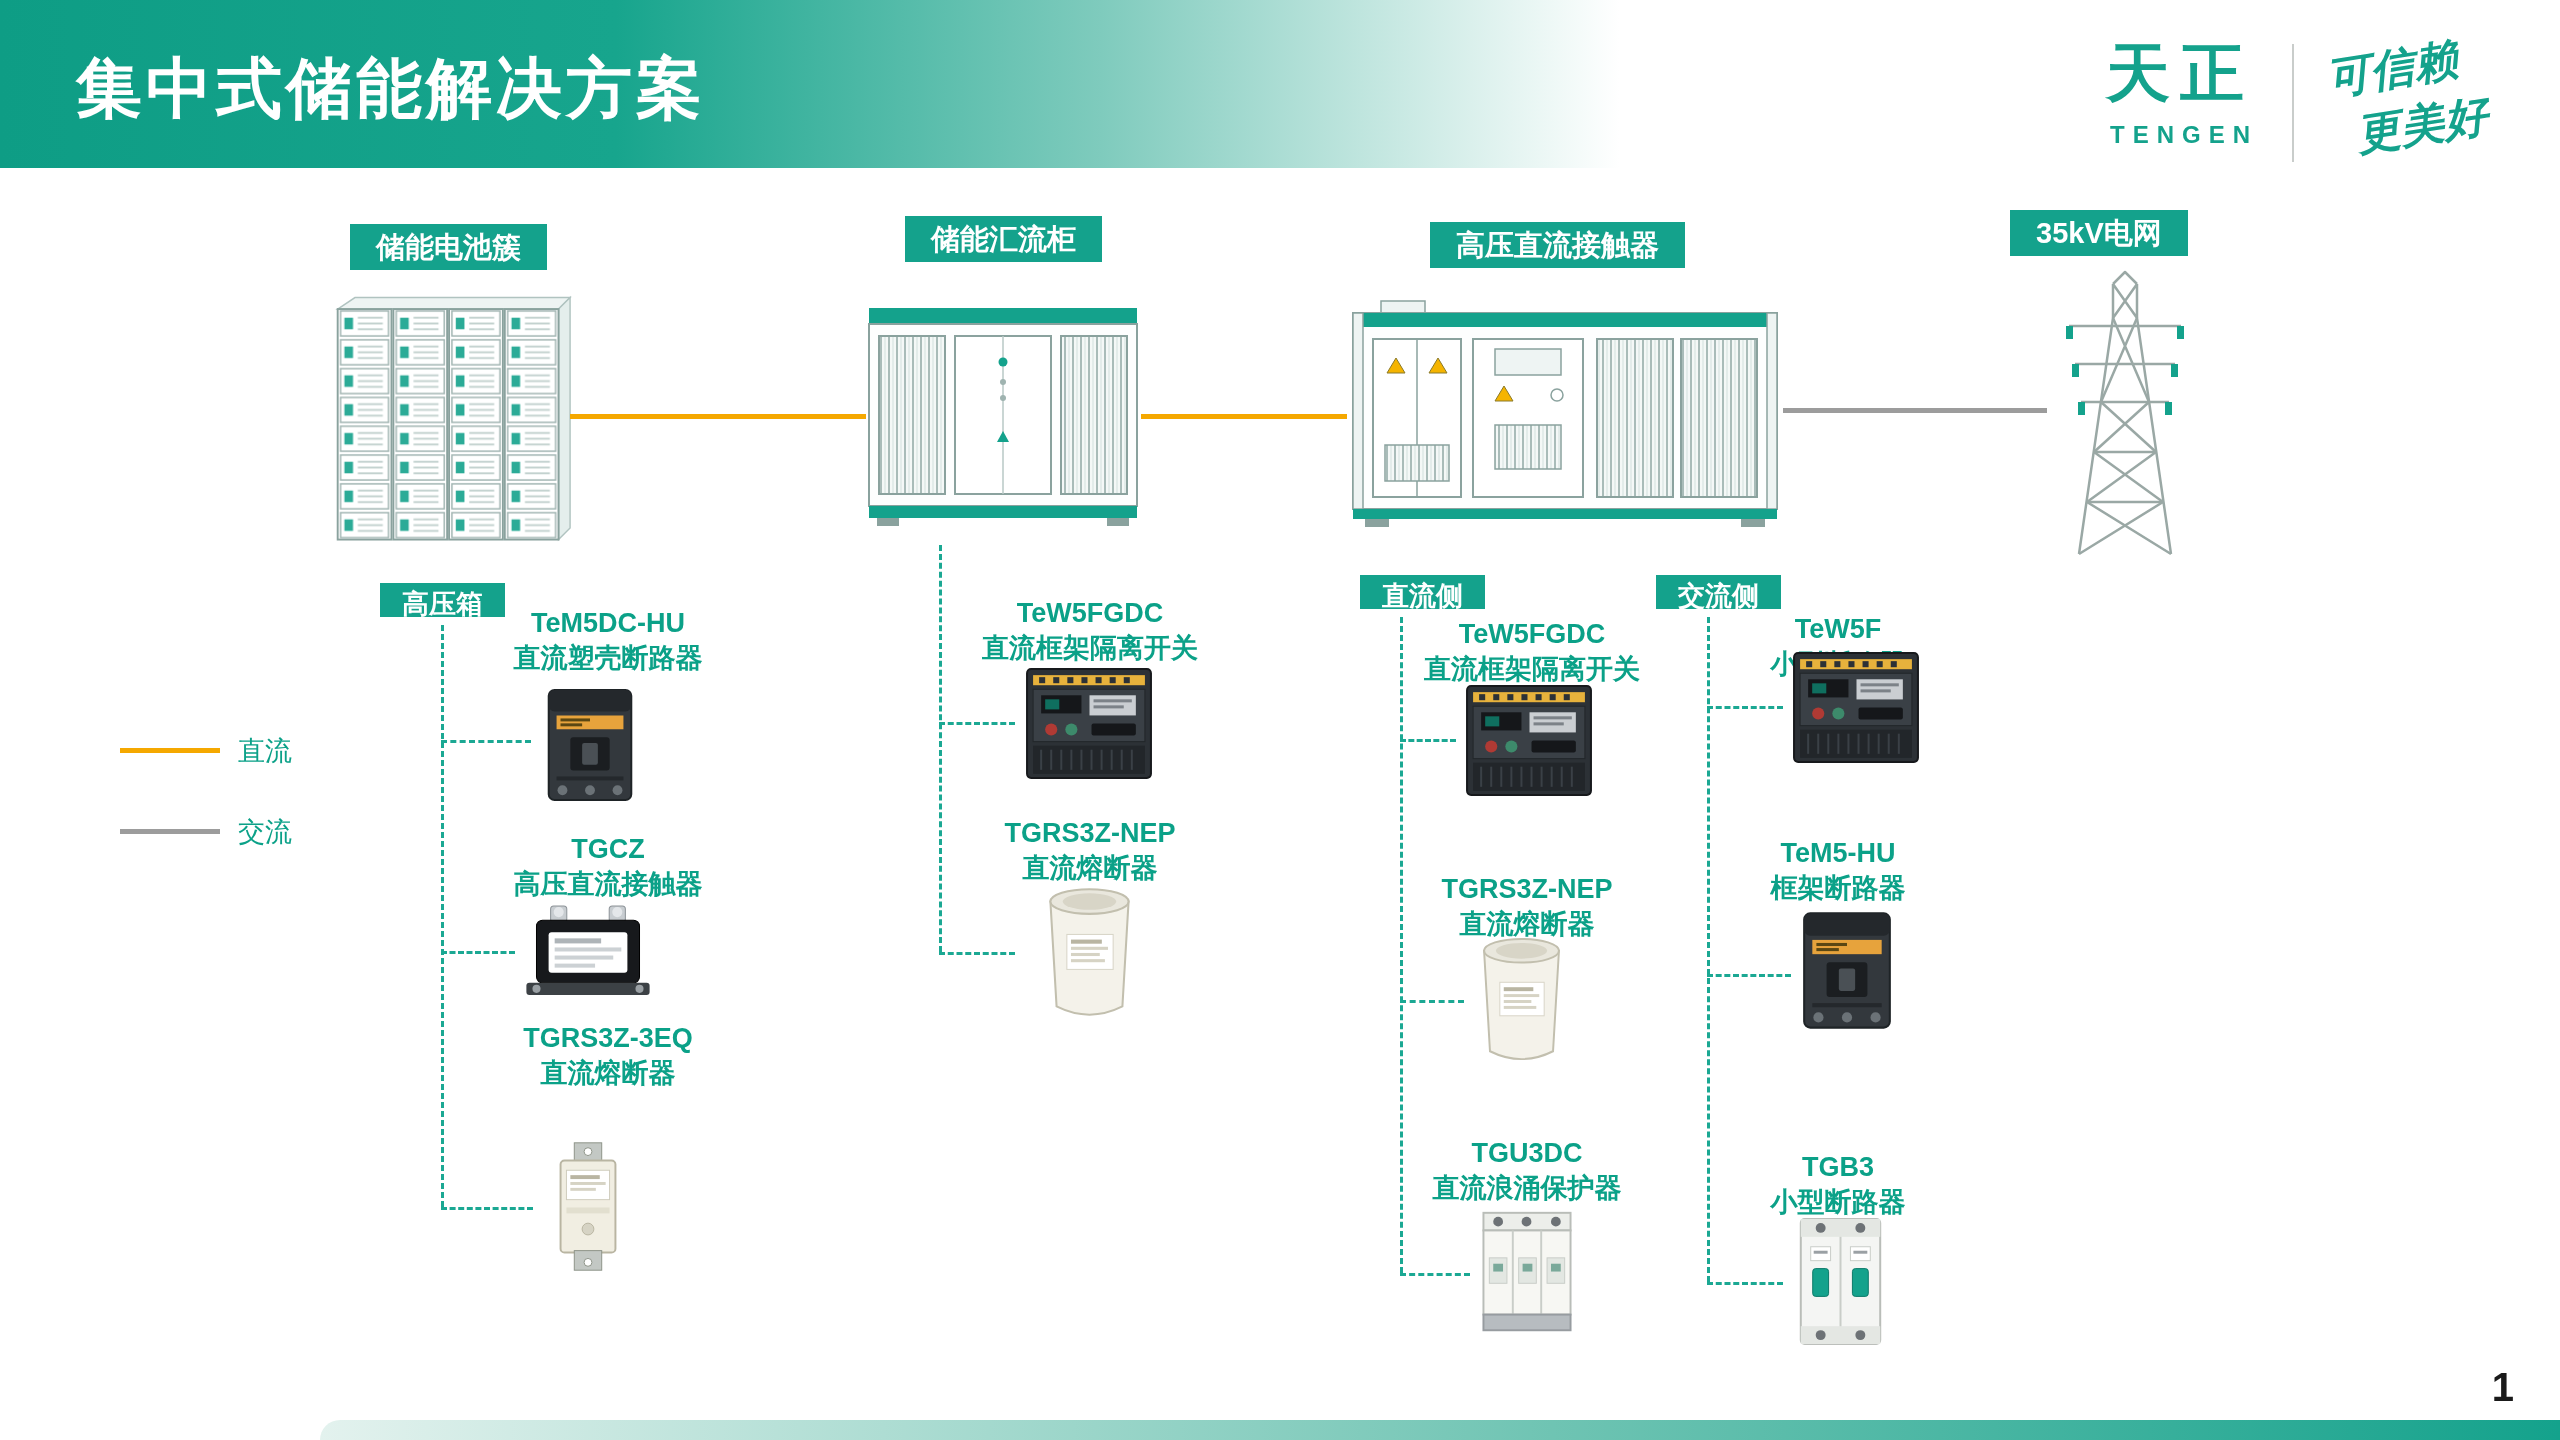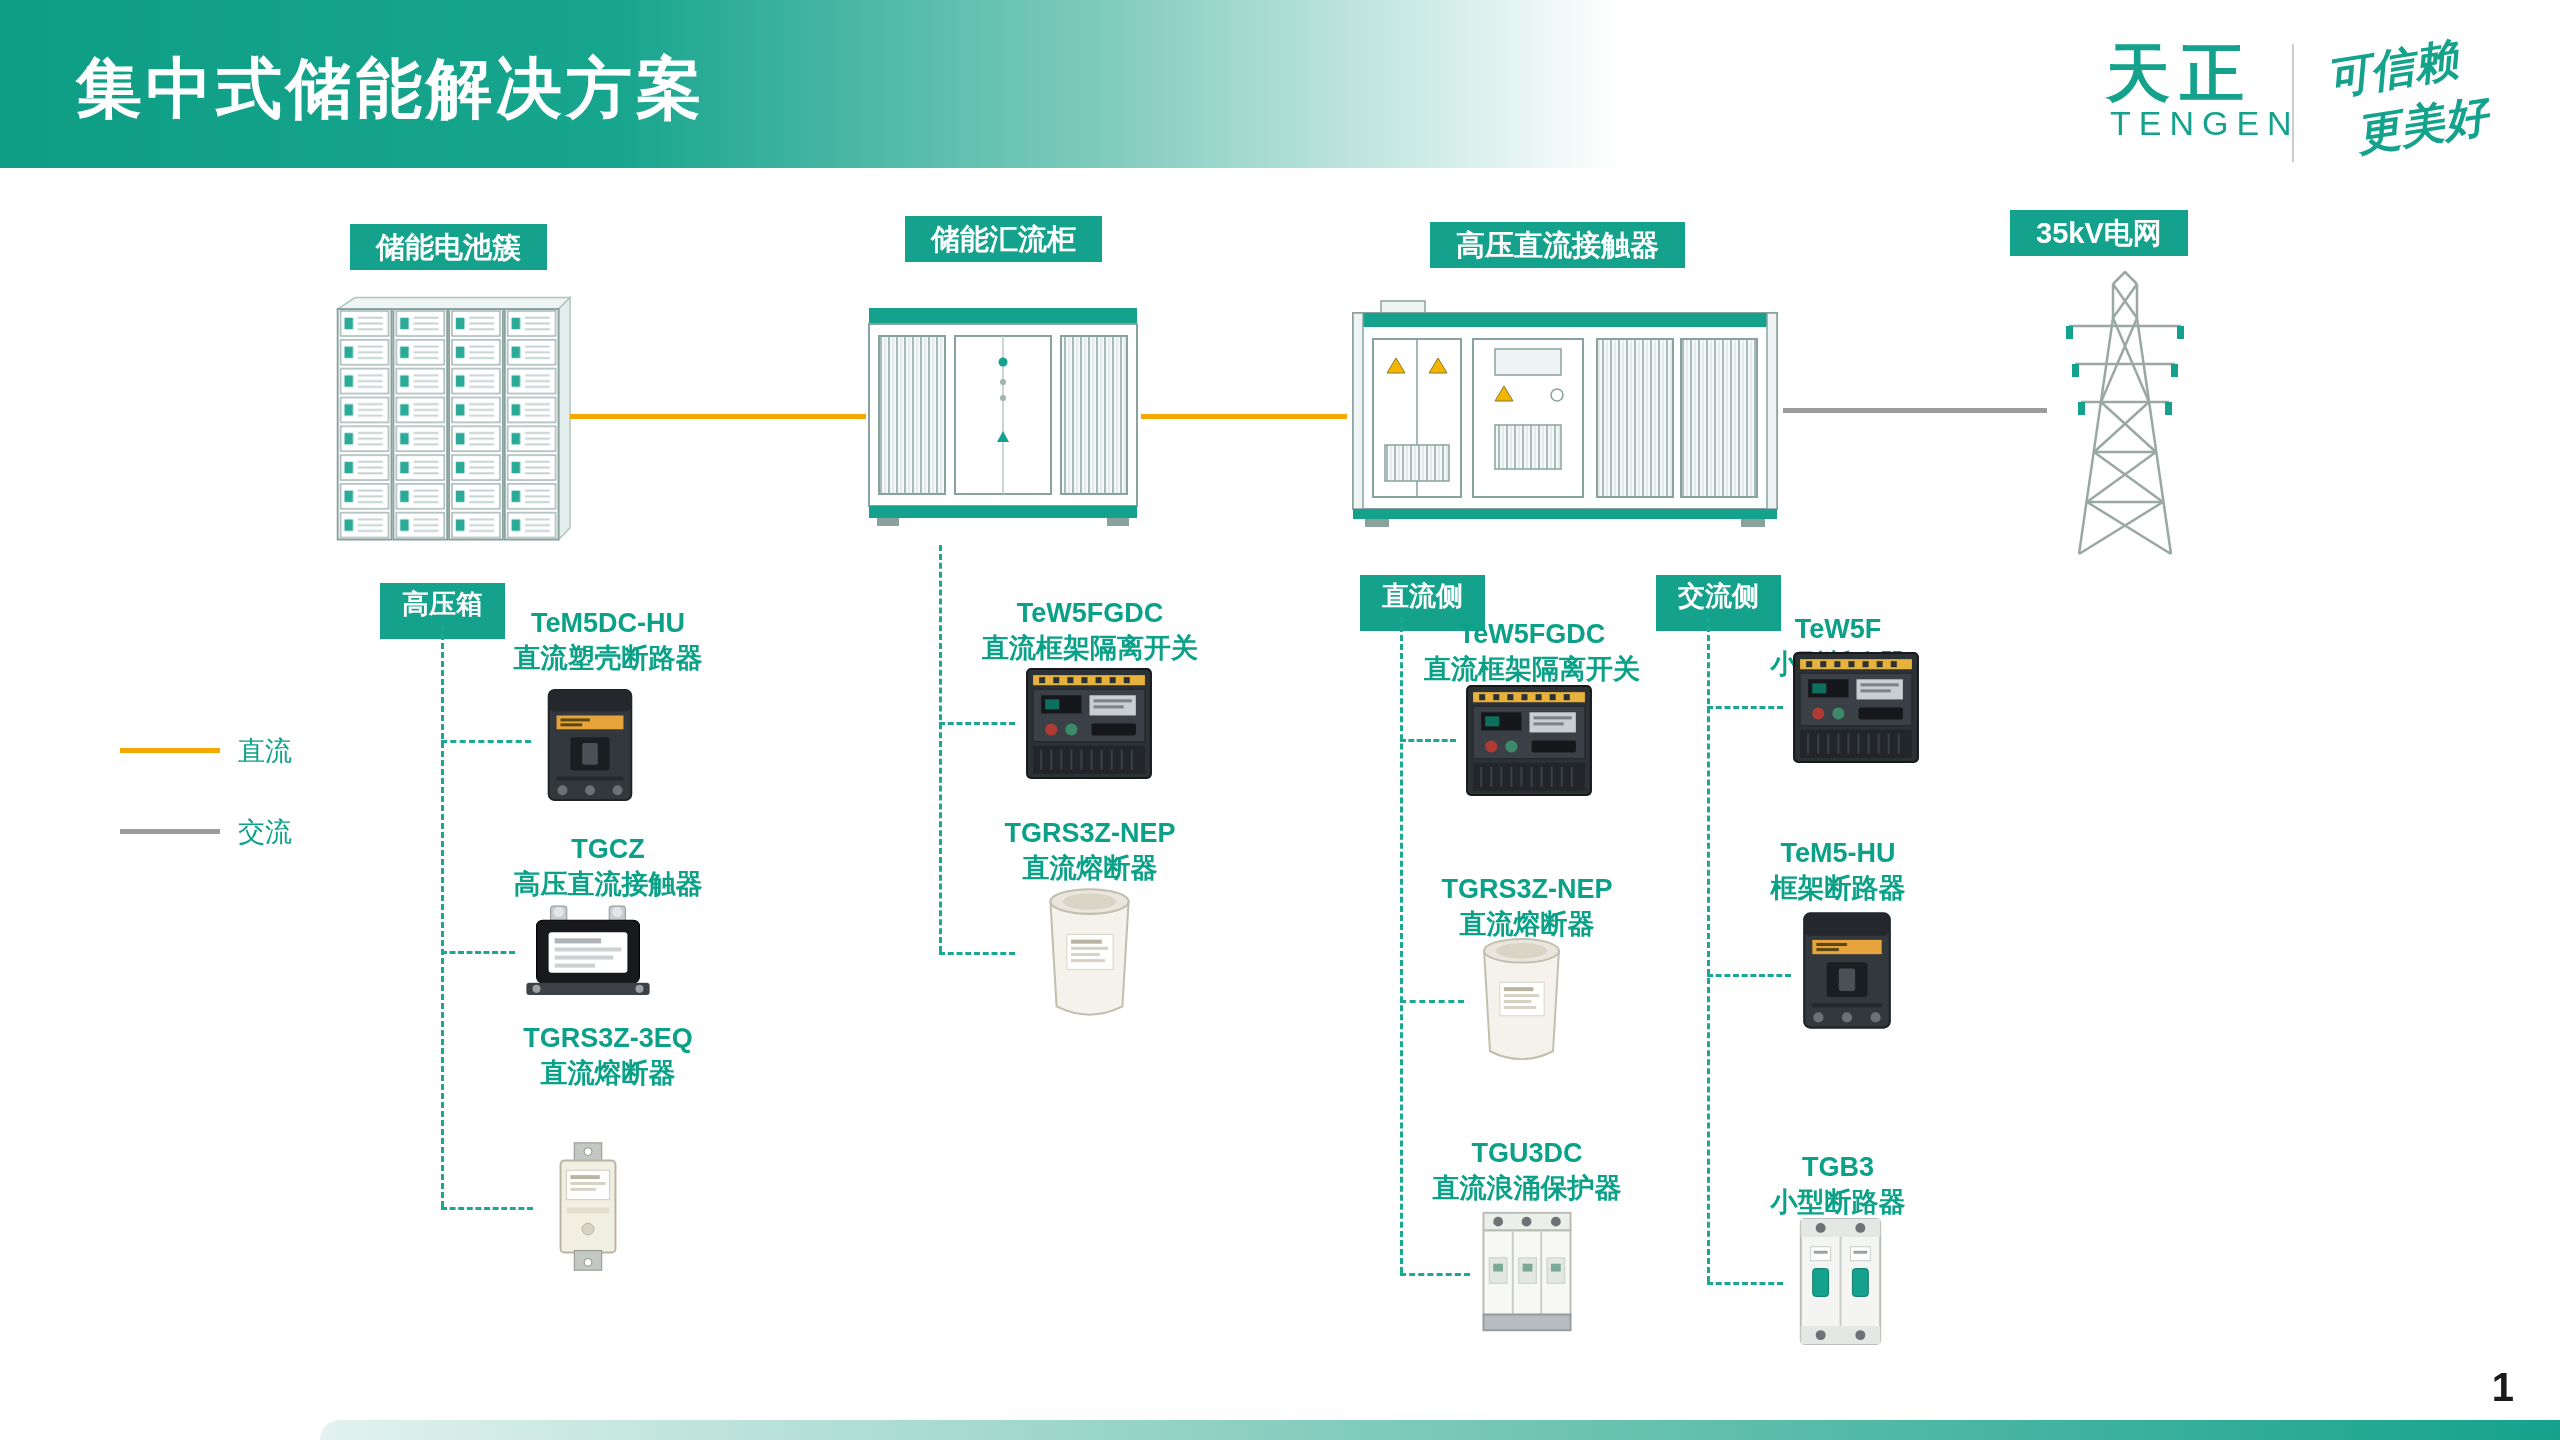--- a/index.html
+++ b/index.html
@@ -4,28 +4,28 @@
 <style>
   *{margin:0;padding:0;box-sizing:border-box}
   html,body{width:2560px;height:1440px}
   body{position:relative;background:#fff;overflow:hidden;font-family:"Liberation Sans","DejaVu Sans",sans-serif}
 
   .header-band{position:absolute;left:0;top:0;width:1620px;height:168px;
     background:linear-gradient(90deg,#0E9D85 0%,#17A58D 38%,#7FCBBD 68%,rgba(255,255,255,0) 100%)}
   .title{position:absolute;left:76px;top:44px;font-size:66px;font-weight:800;color:#fff;letter-spacing:4px;white-space:nowrap}
 
   .logo-cn{position:absolute;left:2106px;top:30px;color:#14A28C;font-weight:900;font-size:64px;letter-spacing:10px;white-space:nowrap}
-  .logo-en{position:absolute;left:2110px;top:104px;color:#14A28C;font-weight:400;font-size:34px;letter-spacing:8px}
+  .logo-en{position:absolute;left:2110px;top:121px;color:#14A28C;font-weight:700;font-size:24px;letter-spacing:8px}
   .logo-divider{position:absolute;left:2292px;top:44px;width:2px;height:118px;background:#C9CDCB}
   .slogan1{position:absolute;left:2326px;top:40px}
   .slogan2{position:absolute;left:2356px;top:96px}
   .slogan1,.slogan2{color:#14A28C;font-family:"DejaVu Serif","Liberation Serif",serif;font-style:italic;font-weight:700;font-size:44px;transform:rotate(-9deg);white-space:nowrap}
 
   .badge{position:absolute;background:#14A28C;color:#fff;font-weight:700;font-size:29px;height:46px;line-height:46px;padding:0 26px;white-space:nowrap;text-align:center}
-  .badge.small{height:56px;line-height:42px;font-size:27px;padding:0 22px}
+  .badge.small{height:34px;line-height:42px;font-size:27px;padding:0 22px}
 
   .art{position:absolute}
   .wire{position:absolute;height:5px}
   .wire.dc{background:#F5A800}
   .wire.ac{background:#9C9C9C}
 
   .dv{position:absolute;width:0;border-left:3px dashed #1BA893}
   .dh{position:absolute;height:0;border-top:3px dashed #1BA893}
 
   .legend-label{position:absolute;color:#0BA188;font-weight:400;font-size:27px}

